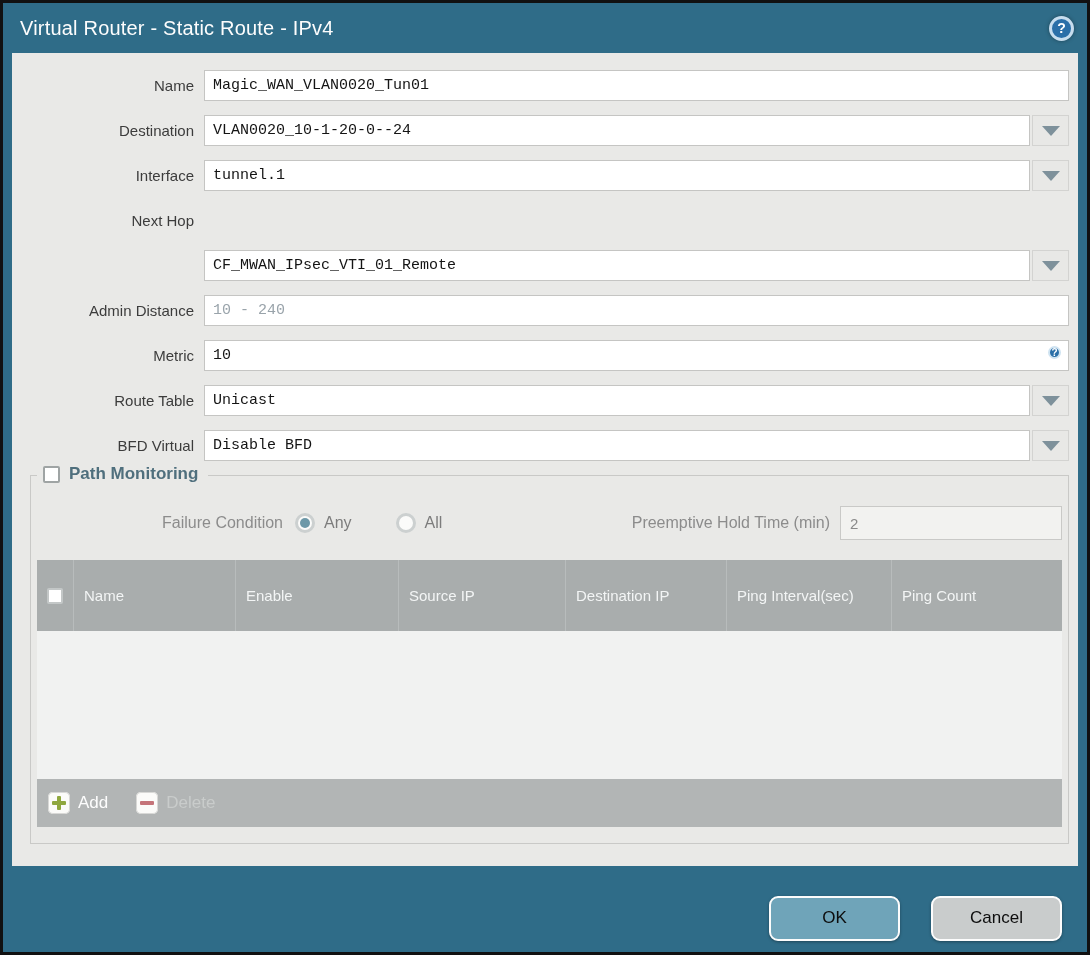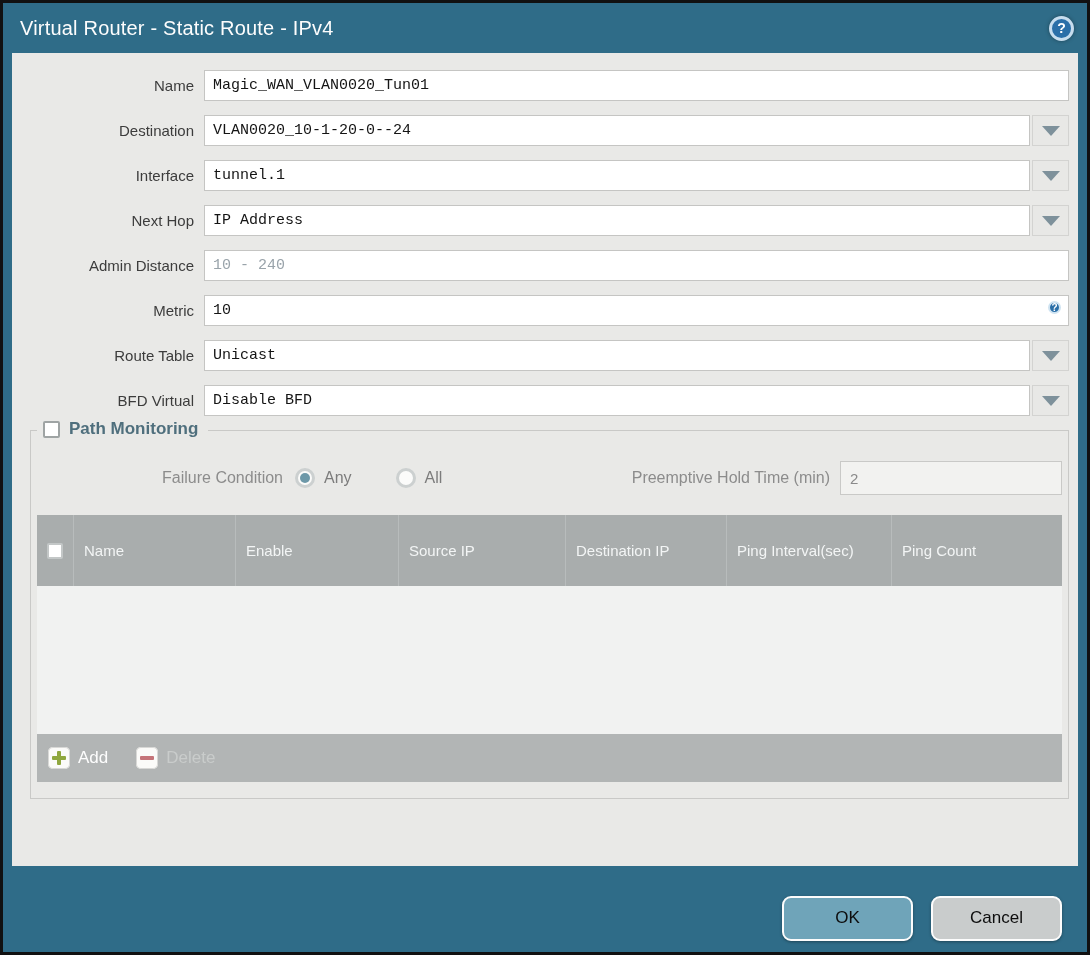--- a/index.html
+++ b/index.html
@@ -61,21 +61,21 @@
   .action.add { color:#fdfdfd; }
   .action.del { color:#c9cccb; cursor:default; }
   .badge { width:22px; height:22px; border-radius:5px; background:#fbfbf9; position:relative;
            box-shadow: inset 0 0 0 1px #d8d8d6; flex-shrink:0; }
   .badge .h { position:absolute; left:4px; right:4px; top:9px; height:4px; border-radius:1px; }
   .badge .v { position:absolute; top:4px; bottom:4px; left:9px; width:4px; border-radius:1px; }
   .add .h, .add .v { background:#8fa73e; }
   .del .h { background:#c57479; }
 
   .dlg-footer { position:absolute; left:0; right:0; bottom:0; height:64px; display:flex; align-items:center;
-                justify-content:flex-end; gap:18px; padding:0 25px 4px 0; }
+                justify-content:flex-end; gap:31px; padding:0 25px 4px 0; }
   .btn { width:131px; height:45px; border-radius:9px; border:2px solid #fcfcfc; font-size:17px; color:#0d0d0d;
          font-family:inherit; cursor:pointer; box-shadow:0 1px 3px rgba(0,0,0,.35); }
   .btn-ok { background:#6fa4b9; }
   .btn-cancel { background:#c9cccc; }
 </style>
 </head>
 <body>
 
 <div class="dialog">
 
@@ -109,28 +109,31 @@
         <span class="field">
           <input class="text" type="text" value="tunnel.1" style="">
           <span class="combo-btn">
             <span class="arrow-down"></span>
           </span>
         </span>
       </div>
 
       <div class="form-row">
         <span class="form-label">Next Hop</span>
-        <span class="field">
-          <input class="text" type="text" value="IP Address" style="">
-          <span class="combo-btn">
-            <span class="arrow-down"></span>
-          </span>
-        </span>
-      </div>
-
+      </div>
+
+      <div class="form-row">
+        <span class="form-label"></span>
+        <span class="field">
+          <input class="text" type="text" value="CF_MWAN_IPsec_VTI_01_Remote" style="">
+          <span class="combo-btn">
+            <span class="arrow-down"></span>
+          </span>
+        </span>
+      </div>
 
       <div class="form-row">
         <span class="form-label">Admin Distance</span>
         <span class="field">
           <input class="text" type="text" placeholder="10 - 240" style="">
         </span>
       </div>
 
       <div class="form-row">
         <span class="form-label">Metric</span>

